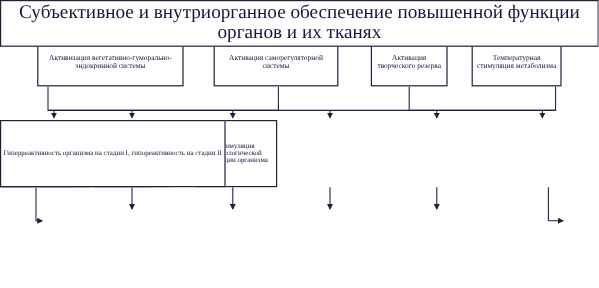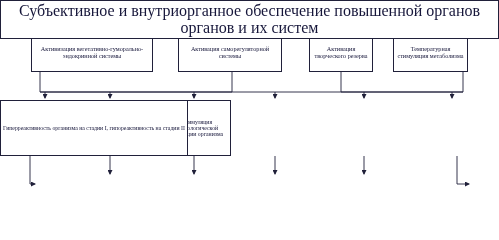--- a/index.html
+++ b/index.html
@@ -147,16 +147,16 @@
     <span>Активизация механизмов компенсации ресурсов</span>
   </div>
   <div class="node level2" id="node-l2-4">
     <span>Интенсификация адаптации</span>
   </div>
   <div class="node level2" id="node-l2-5">
     <span>Гиперреактивность организма на стадии I, гипореактивность на стадии II</span>
   </div>
 
   <div class="node" id="node-banner">
-    <span>Субъективное и внутриорганное обеспечение повышенной органов органов и их систем</span>
+    <span>Субъективное и внутриорганное обеспечение повышенной функции органов и их тканях</span>
   </div>
 
 </div>
 
 </body></html>

